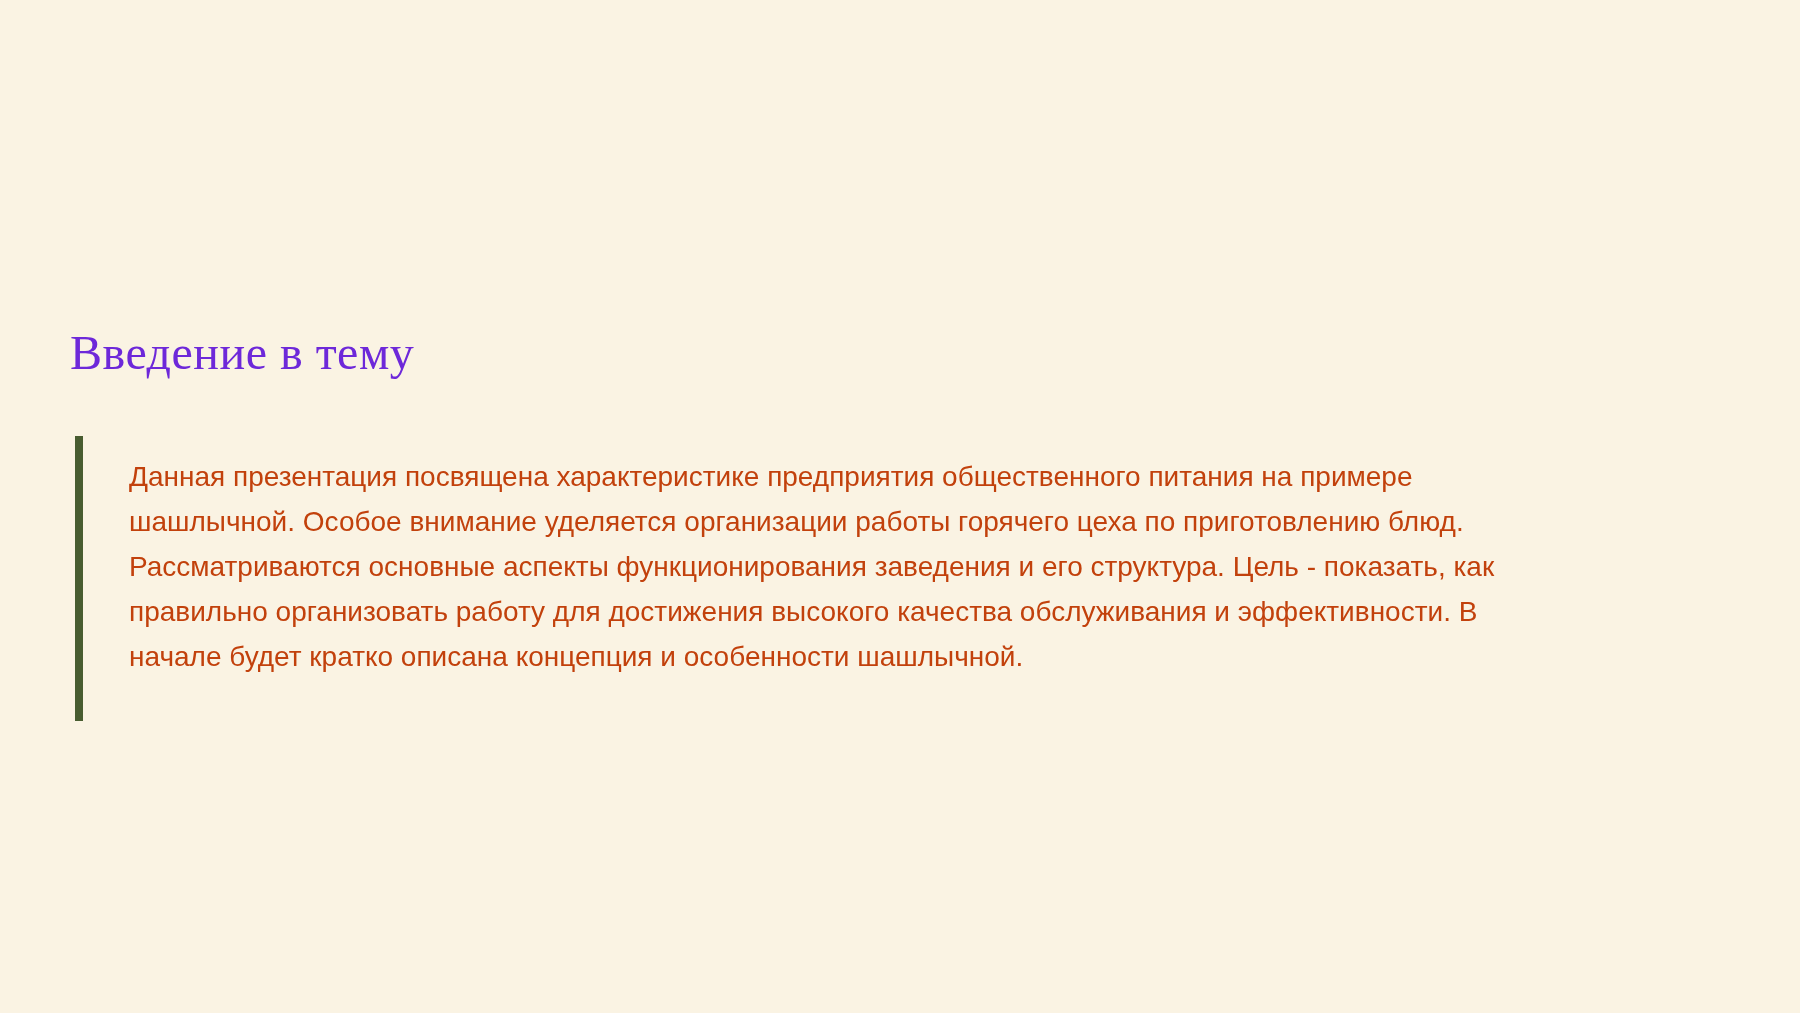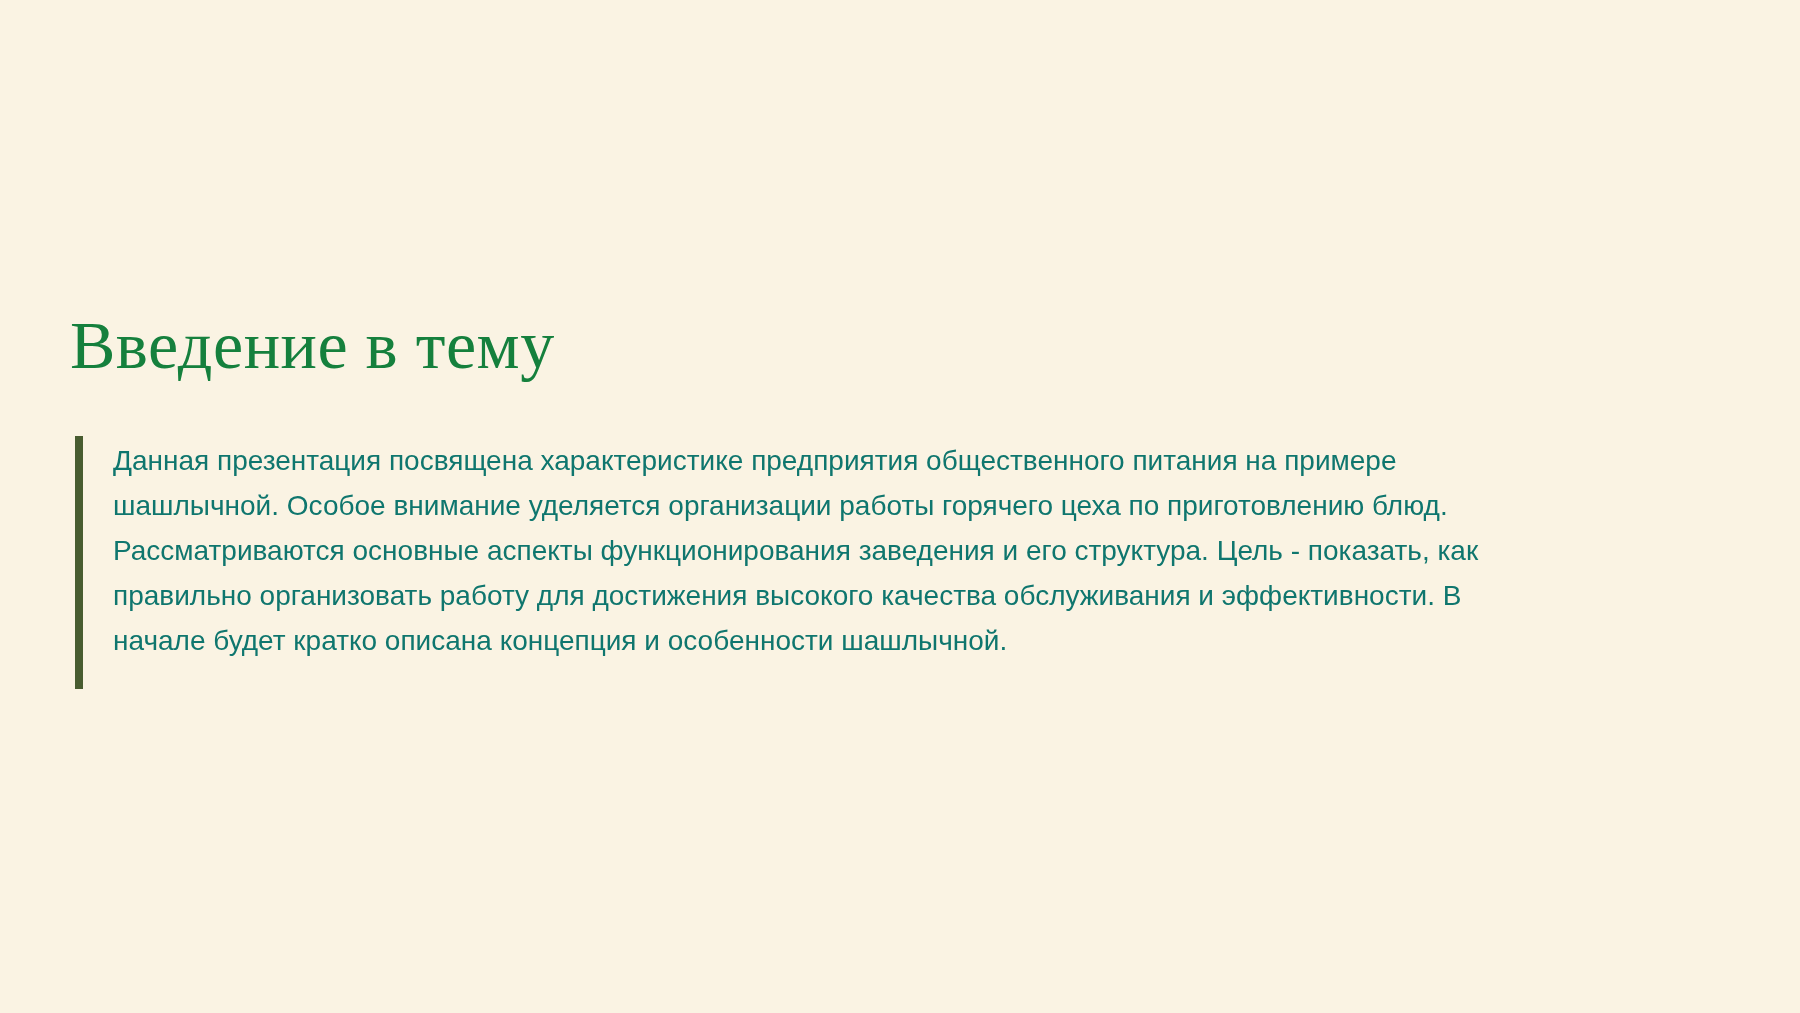--- a/index.html
+++ b/index.html
@@ -15,45 +15,45 @@
     font-family: "Liberation Sans", sans-serif;
   }
   .slide {
     position: absolute;
     inset: 0;
     background: #FAF3E3;
   }
   .slide-title {
     position: absolute;
     left: 70px;
-    top: 308px;
+    top: 327px;
     margin: 0;
     font-family: "Liberation Serif", "DejaVu Serif", serif;
     font-weight: 400;
-    font-size: 68px;
+    font-size: 48px;
     line-height: 1.1;
-    color: #15803d;
+    color: #6d28d9;
     letter-spacing: 0.5px;
     white-space: nowrap;
   }
   .body-block {
     position: absolute;
     left: 75px;
     top: 436px;
     border-left: 8px solid #485C30;
     padding: 2px 0 26px 30px;
     width: 1400px;
   }
   .body-paragraph {
-    margin: 0;
+    margin: 16px;
     max-width: 1390px;
     font-family: "Liberation Sans", "DejaVu Sans", sans-serif;
     font-size: 28px;
     line-height: 45px;
-    color: #0f766e;
+    color: #c2410c;
   }
 </style>
 </head>
 <body>
 
 <div class="slide">
   <h1 class="slide-title">Введение в тему</h1>
 
   <div class="body-block">
     <p class="body-paragraph">Данная презентация посвящена характеристике предприятия общественного питания на примере шашлычной. Особое внимание уделяется организации работы горячего цеха по приготовлению блюд. Рассматриваются основные аспекты функционирования заведения и его структура. Цель - показать, как правильно организовать работу для достижения высокого качества обслуживания и эффективности. В начале будет кратко описана концепция и особенности шашлычной.</p>

